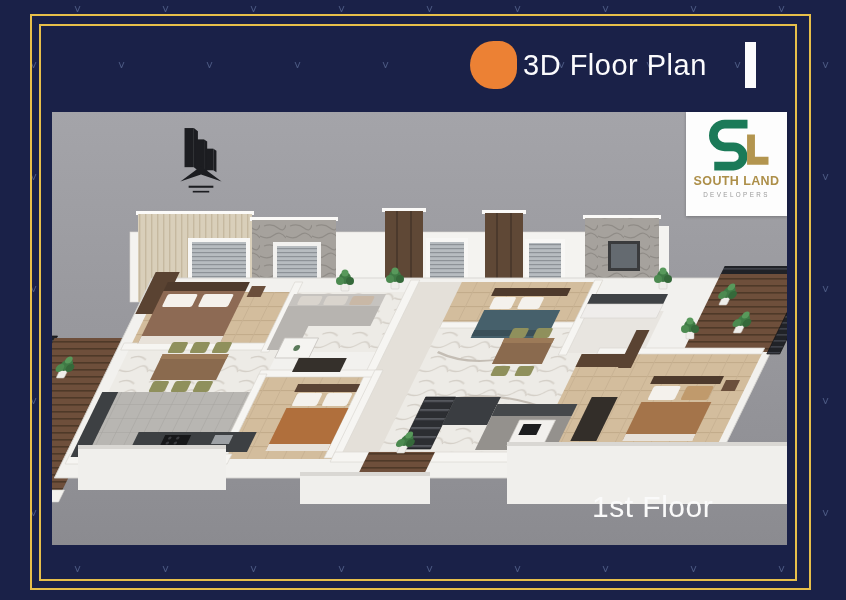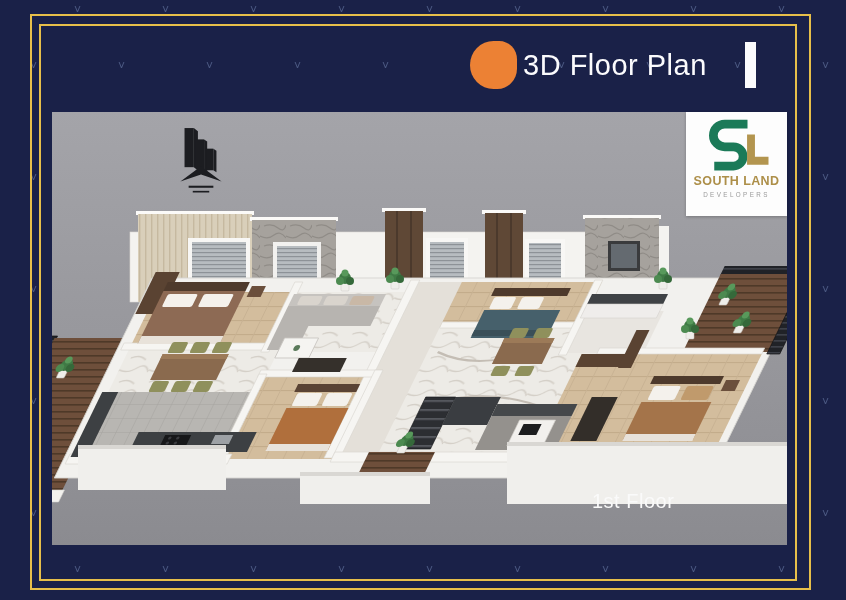--- a/index.html
+++ b/index.html
@@ -16,21 +16,21 @@
   .accent-bar{position:absolute;left:745px;top:42px;width:11px;height:46px;background:#fbfbfd;z-index:2;}
   .plan-canvas{position:absolute;left:52px;top:112px;width:735px;height:433px;z-index:2;
                background:linear-gradient(180deg,#a4a4a9,#97979c 55%,#8b8b90);}
   .plan-svg{position:absolute;left:0;top:0;}
   .building-logo{position:absolute;left:126px;top:14px;width:46px;height:70px;}
   .brand-box{position:absolute;right:0;top:0;width:101px;height:104px;background:#fdfdfd;
              display:flex;flex-direction:column;align-items:center;box-shadow:0 1px 3px rgba(0,0,0,.25);}
   .brand-mark{margin-top:6px;}
   .brand-name{color:#ad8f49;font-weight:bold;font-size:12.5px;letter-spacing:.4px;margin-top:2px;white-space:nowrap;}
   .brand-sub{color:#9a9a9a;font-size:6.3px;letter-spacing:2.4px;margin-top:3px;white-space:nowrap;}
-  .floor-label{position:absolute;left:540px;top:378px;color:#fafafa;font-size:20px;letter-spacing:.5px;}
+  .floor-label{position:absolute;left:540px;top:378px;color:#fafafa;font-size:30px;letter-spacing:.5px;}
 </style>
 </head>
 <body>
 
 <div class="stage">
 
   <div class="pattern-layer">
       <span class="chev" style="left: 74px; top: 4px;">˅</span>
       <span class="chev" style="left: 162px; top: 4px;">˅</span>
       <span class="chev" style="left: 250px; top: 4px;">˅</span>

